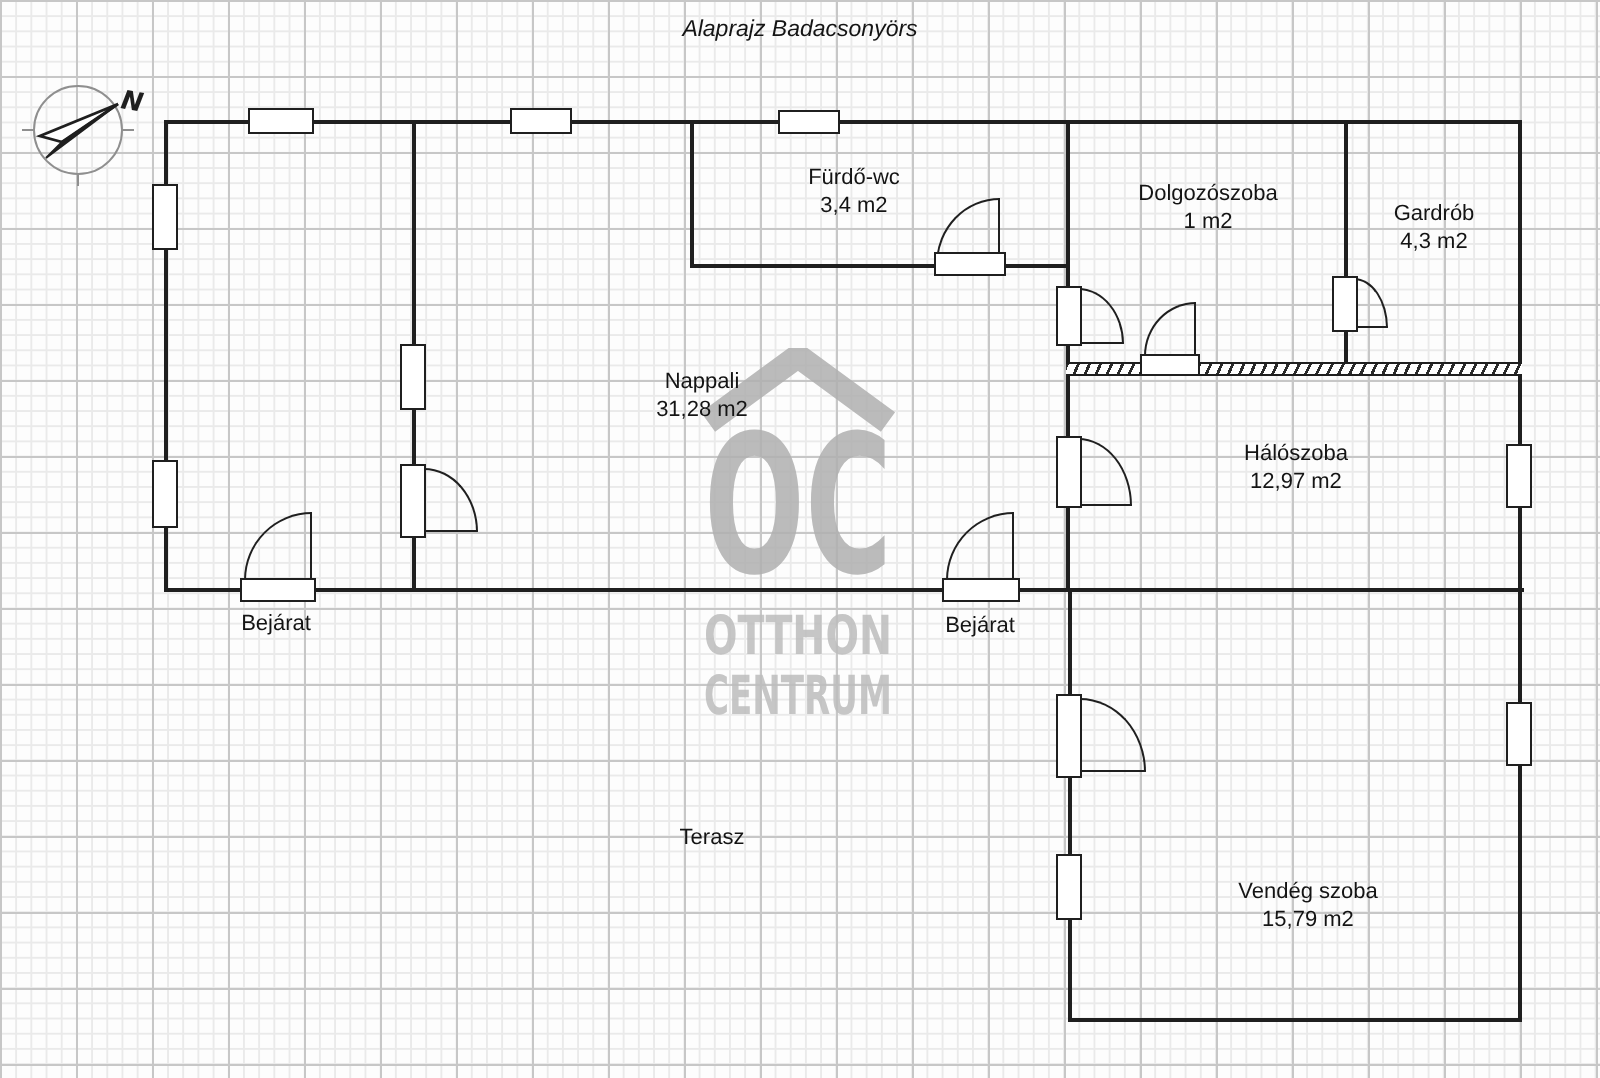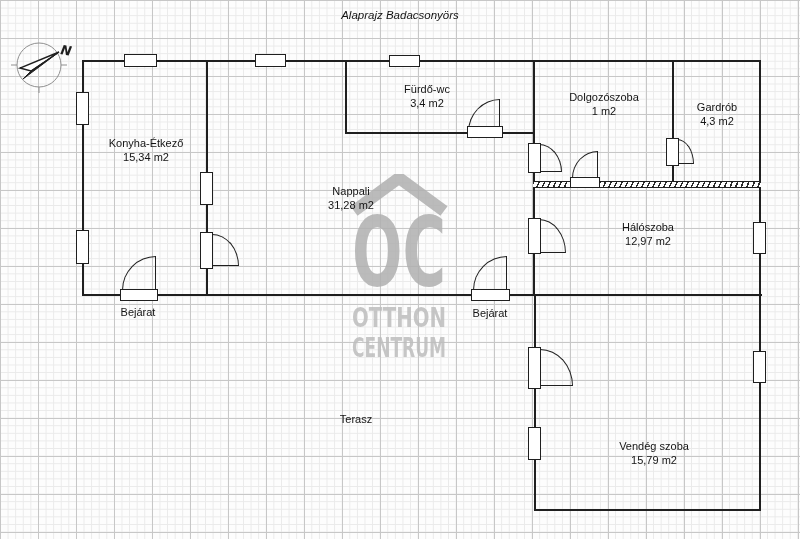--- a/index.html
+++ b/index.html
@@ -100,24 +100,20 @@
 
   <div class="arc arc-tr" style="left:677px;top:139px;width:17px;height:25px;"></div>
   <div class="win" style="left:666px;top:138px;width:13px;height:28px;"></div>
 
   <div class="arc arc-tr" style="left:539px;top:219px;width:27px;height:34px;"></div>
   <div class="win" style="left:528px;top:218px;width:13px;height:36px;"></div>
 
   <div class="arc arc-tr" style="left:540px;top:349px;width:33px;height:37px;"></div>
   <div class="win" style="left:528px;top:347px;width:13px;height:42px;"></div>
 
-  <div class="lbl" style="left:146px;top:136px;">
-    <div>Konyha-Étkező</div>
-    <div>15,34 m2</div>
-  </div>
   <div class="lbl" style="left:427px;top:82px;">
     <div>Fürdő-wc</div>
     <div>3,4 m2</div>
   </div>
   <div class="lbl" style="left:604px;top:90px;">
     <div>Dolgozószoba</div>
     <div>1 m2</div>
   </div>
   <div class="lbl" style="left:717px;top:100px;">
     <div>Gardrób</div>

